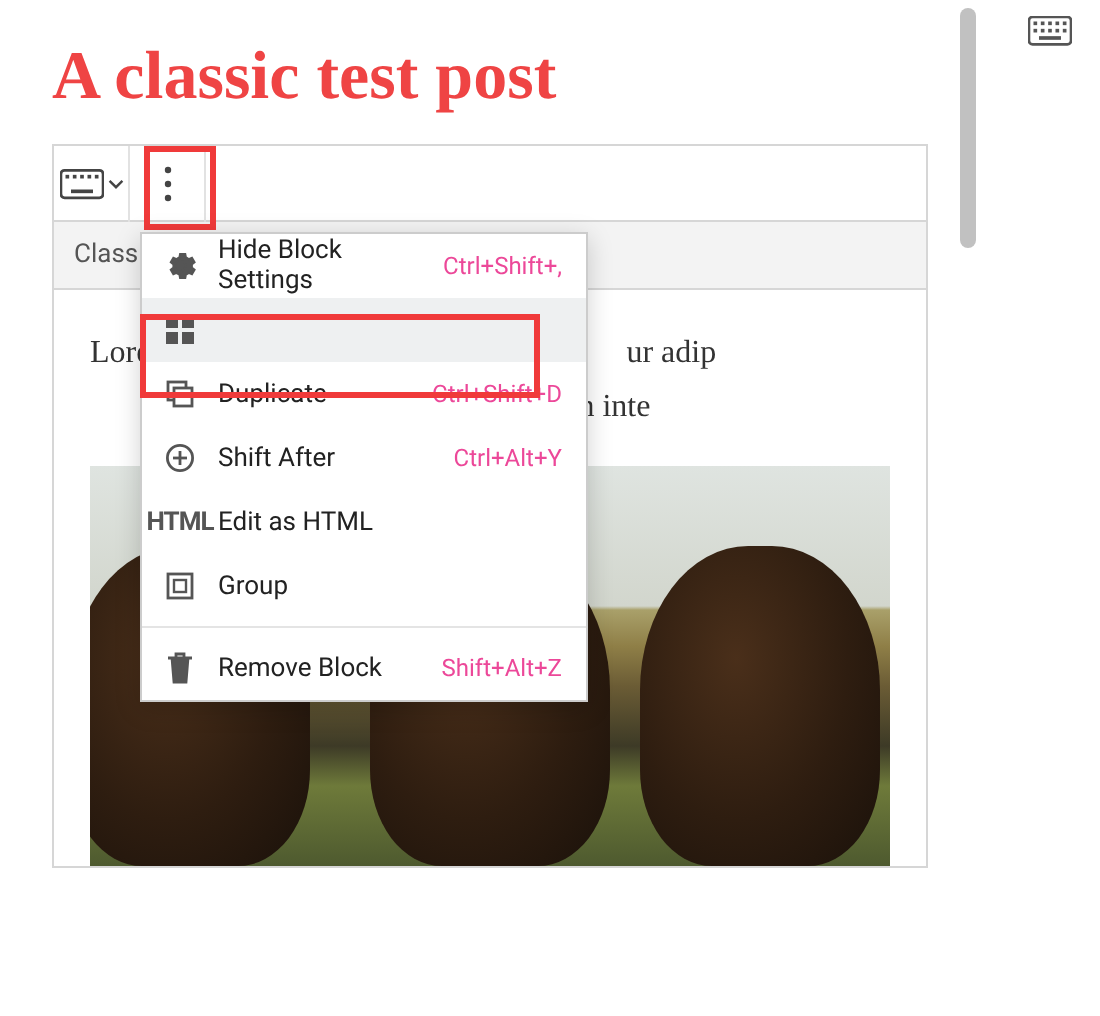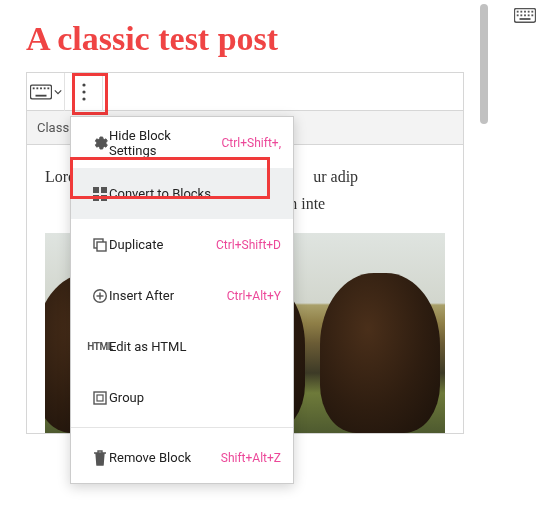--- a/index.html
+++ b/index.html
@@ -130,22 +130,23 @@
     background: #fff;
     border: 1px solid #ccc;
     box-shadow: 0 3px 12px rgba(0,0,0,0.18);
     z-index: 10;
     font-size: 13px;
     color: #222;
   }
   .menu-item {
     display: flex;
     align-items: center;
-    height: 51px;
-    padding: 0 12px 0 20px;
+    height: 32px;
+    padding: 0 12px 0 10px;
+    gap: 10px;
   }
   .menu-item.highlight { background: #eef0f1; }
   .menu-item .mi-icon {
     width: 18px;
     height: 18px;
     display: flex;
     align-items: center;
     justify-content: center;
     color: #555;
     flex: 0 0 18px;
@@ -248,21 +249,20 @@
 
   <div class="menu-item highlight">
     <span class="mi-icon">
       <svg width="14" height="14" viewBox="0 0 14 14">
           <rect x="0" y="0" width="6" height="6" fill="currentColor"></rect>
           <rect x="8" y="0" width="6" height="6" fill="currentColor"></rect>
           <rect x="0" y="8" width="6" height="6" fill="currentColor"></rect>
           <rect x="8" y="8" width="6" height="6" fill="currentColor"></rect>
         </svg>
     </span>
-    <span class="mi-label">Convert to Blocks</span>
     <span class="mi-short"></span>
   </div>
 
   <div class="menu-item">
     <span class="mi-icon">
       <svg width="16" height="16" viewBox="0 0 16 16">
           <rect x="2" y="2" width="9" height="9" fill="none" stroke="currentColor" stroke-width="1.4"></rect>
           <rect x="5" y="5" width="9" height="9" fill="#fff" stroke="currentColor" stroke-width="1.4"></rect>
         </svg>
     </span>
@@ -272,26 +272,26 @@
 
 
   <div class="menu-item">
     <span class="mi-icon">
       <svg width="16" height="16" viewBox="0 0 16 16">
           <circle cx="8" cy="8" r="6.3" fill="none" stroke="currentColor" stroke-width="1.4"></circle>
           <line x1="8" y1="4.5" x2="8" y2="11.5" stroke="currentColor" stroke-width="1.4"></line>
           <line x1="4.5" y1="8" x2="11.5" y2="8" stroke="currentColor" stroke-width="1.4"></line>
         </svg>
     </span>
-    <span class="mi-label">Insert After</span>
+    <span class="mi-label">Shift After</span>
     <span class="mi-short">Ctrl+Alt+Y</span>
   </div>
 
   <div class="menu-item">
-    <span class="mi-icon" style="font-size:10px;font-weight:700;color:#555;letter-spacing:-0.5px">HTML</span>
+    <span class="mi-icon" style="font-size:13px;font-weight:700;color:#555;letter-spacing:-0.5px">HTML</span>
     <span class="mi-label">Edit as HTML</span>
     <span class="mi-short"></span>
   </div>
 
   <div class="menu-item">
     <span class="mi-icon">
       <svg width="16" height="16" viewBox="0 0 16 16">
           <rect x="2" y="2" width="12" height="12" fill="none" stroke="currentColor" stroke-width="1.4"></rect>
           <rect x="5" y="5" width="6" height="6" fill="none" stroke="currentColor" stroke-width="1.2"></rect>
         </svg>

